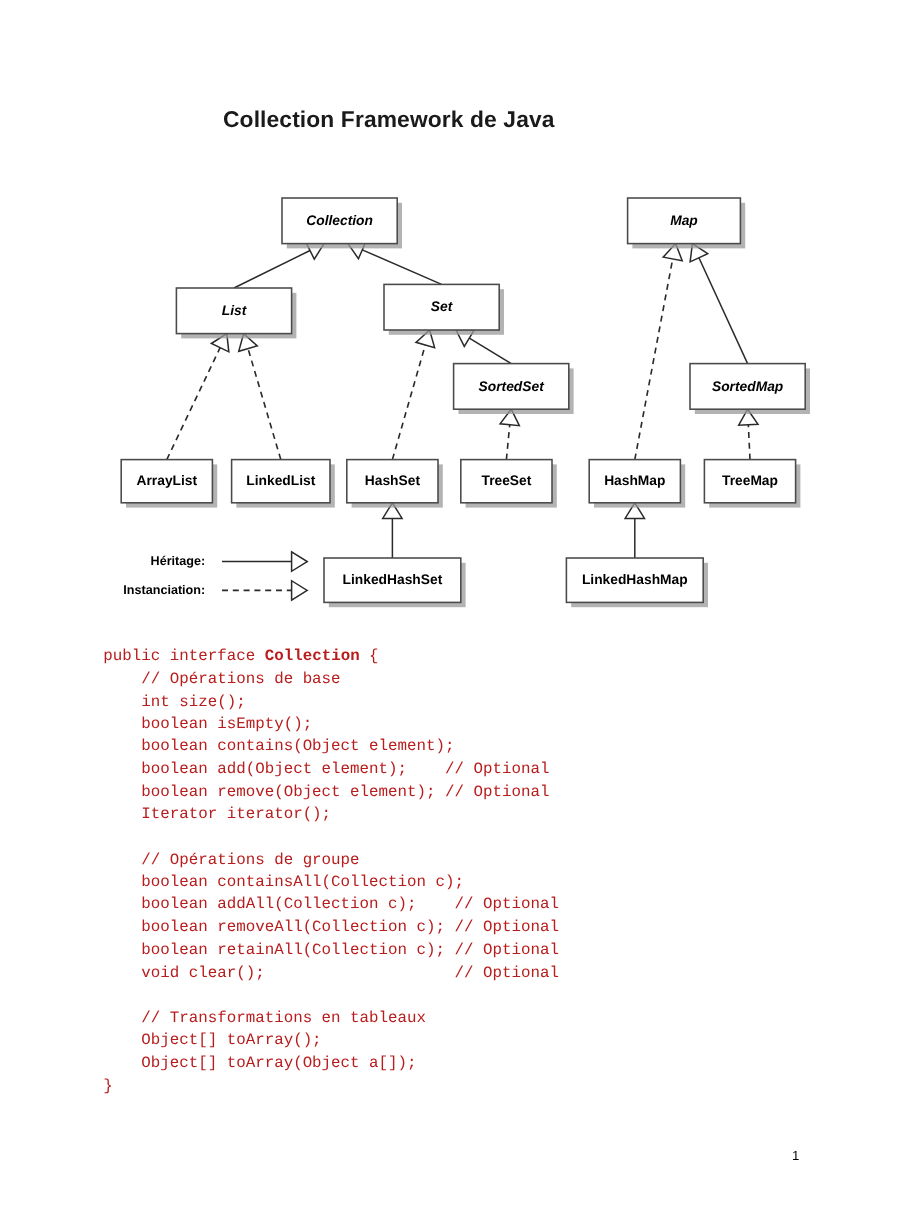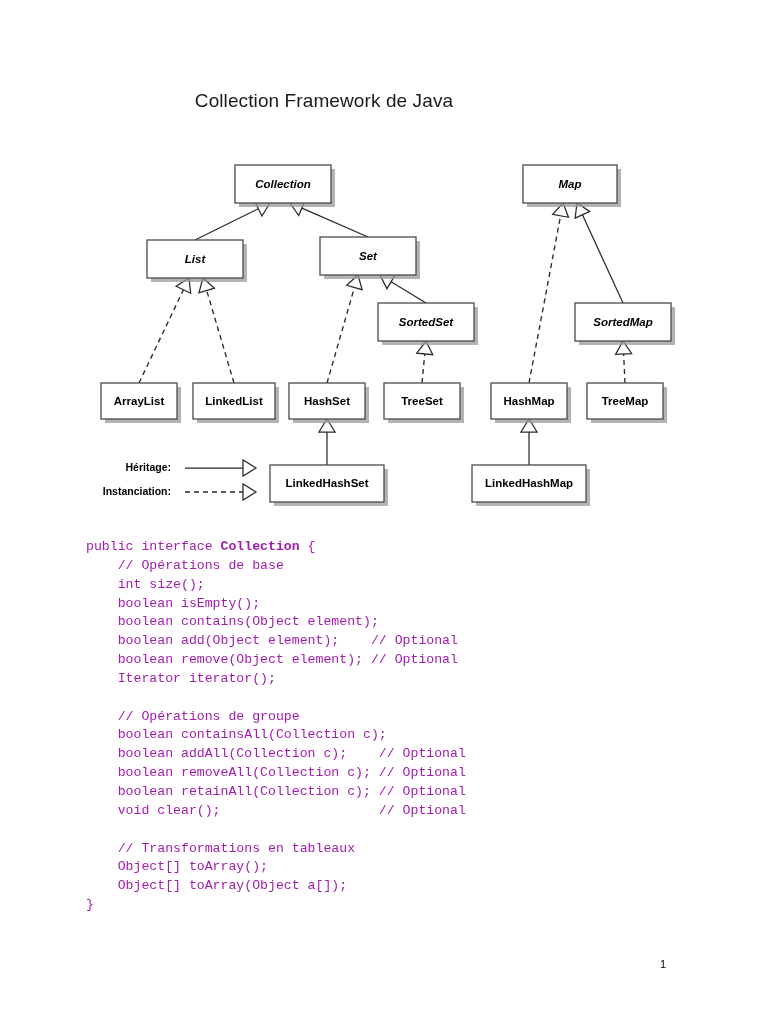--- a/index.html
+++ b/index.html
@@ -24,21 +24,21 @@
 
   
   #doc-title {
     position: absolute;
     top: 90px;
     left: 0;
     width: 648px;
     text-align: center;
     font-family: "Liberation Sans", sans-serif;
     font-size: 19px;
-    font-weight: normal;
+    font-weight: bold;
     letter-spacing: 0.1px;
     color: #1a1a1a;
   }
 
   
   #uml-diagram {
     position: absolute;
     top: 155px;
     left: 85px;
     width: 620px;
@@ -96,21 +96,21 @@
 
   
   #code-listing {
     position: absolute;
     top: 538px;
     left: 86px;
     width: 600px;
     font-family: "Liberation Mono", "DejaVu Sans Mono", monospace;
     font-size: 13.2px;
     line-height: 18.85px;
-    color: #a21caf;
+    color: #b91c1c;
     white-space: pre;
   }
   #code-listing .code-line {
     white-space: pre;
     min-height: 18.85px;
   }
   #code-listing .kw-bold {
     font-weight: bold;
   }
 

